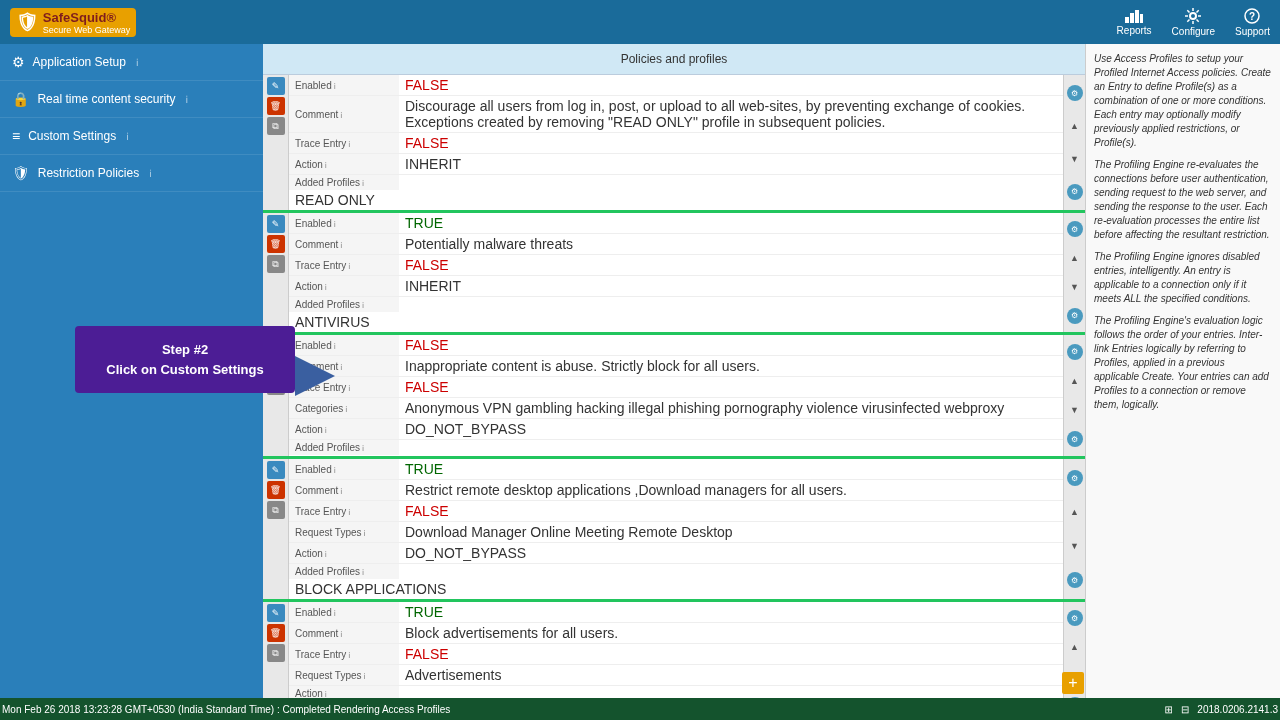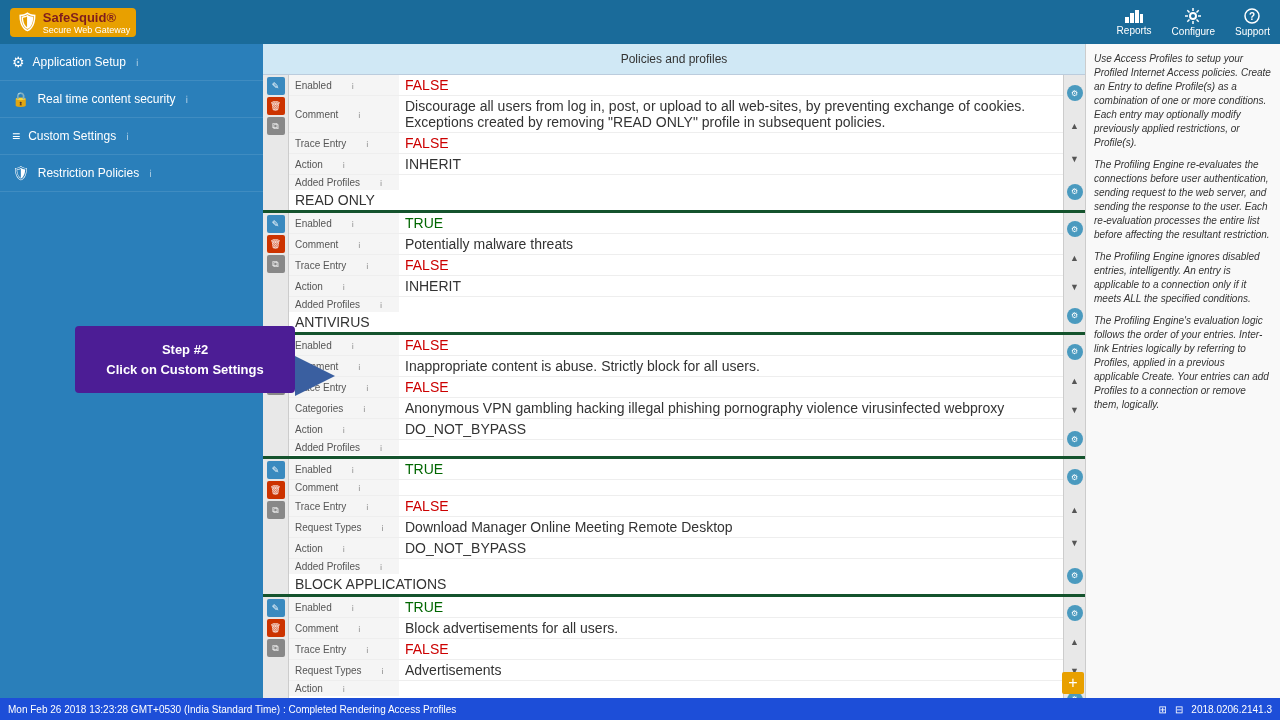--- a/index.html
+++ b/index.html
@@ -94,21 +94,21 @@
       left: 263px;
       right: 0;
       bottom: 22px;
       display: flex;
     }
 
     
     .center-panel {
       flex: 1;
       overflow-y: auto;
-      background: #14532d;
+      background: #22c55e;
     }
     .panel-title {
       background: #d0e8f5;
       text-align: center;
       padding: 8px;
       font-size: 12px;
       color: #333;
       border-bottom: 1px solid #bcd;
     }
     .ctrl-btn {
@@ -131,21 +131,21 @@
     }
     .field-row:last-child { border-bottom: none; flex-direction: column; }
     .field-label {
       width: 110px;
       min-width: 110px;
       padding: 2px 6px;
       color: #555;
       font-size: 10px;
       display: flex;
       align-items: center;
-      gap: 20px;
+      gap: 2px;
       background: #f5f5f5;
     }
     .field-help {
       color: #888;
       font-size: 8px;
     }
     .field-value {
       flex: 1;
       padding: 2px 6px;
       font-size: 14px;
@@ -181,25 +181,25 @@
       font-style: italic;
     }
 
     
     .footer {
       position: absolute;
       bottom: 0;
       left: 0;
       right: 0;
       height: 22px;
-      background: #1d4ed8;
+      background: #14532d;
       display: flex;
       align-items: center;
       justify-content: space-between;
-      padding: 0 8px;
+      padding: 0 2px;
       color: #fff;
       font-size: 10px;
     }
     .footer-right {
       display: flex;
       align-items: center;
       gap: 8px;
     }
 
     
@@ -537,20 +537,21 @@
               <span>Enabled</span>
               <span class="field-help">ℹ</span>
             </div>
           <div class="field-value val-true">TRUE</div>
         </div>
         <div class="field-row">
           <div class="field-label">
               <span>Comment</span>
               <span class="field-help">ℹ</span>
             </div>
+          <div class="field-value">Restrict remote desktop applications ,Download managers for all users.</div>
         </div>
         <div class="field-row">
           <div class="field-label">
               <span>Trace Entry</span>
               <span class="field-help">ℹ</span>
             </div>
           <div class="field-value val-false">FALSE</div>
         </div>
         <div class="field-row">
           <div class="field-label">

